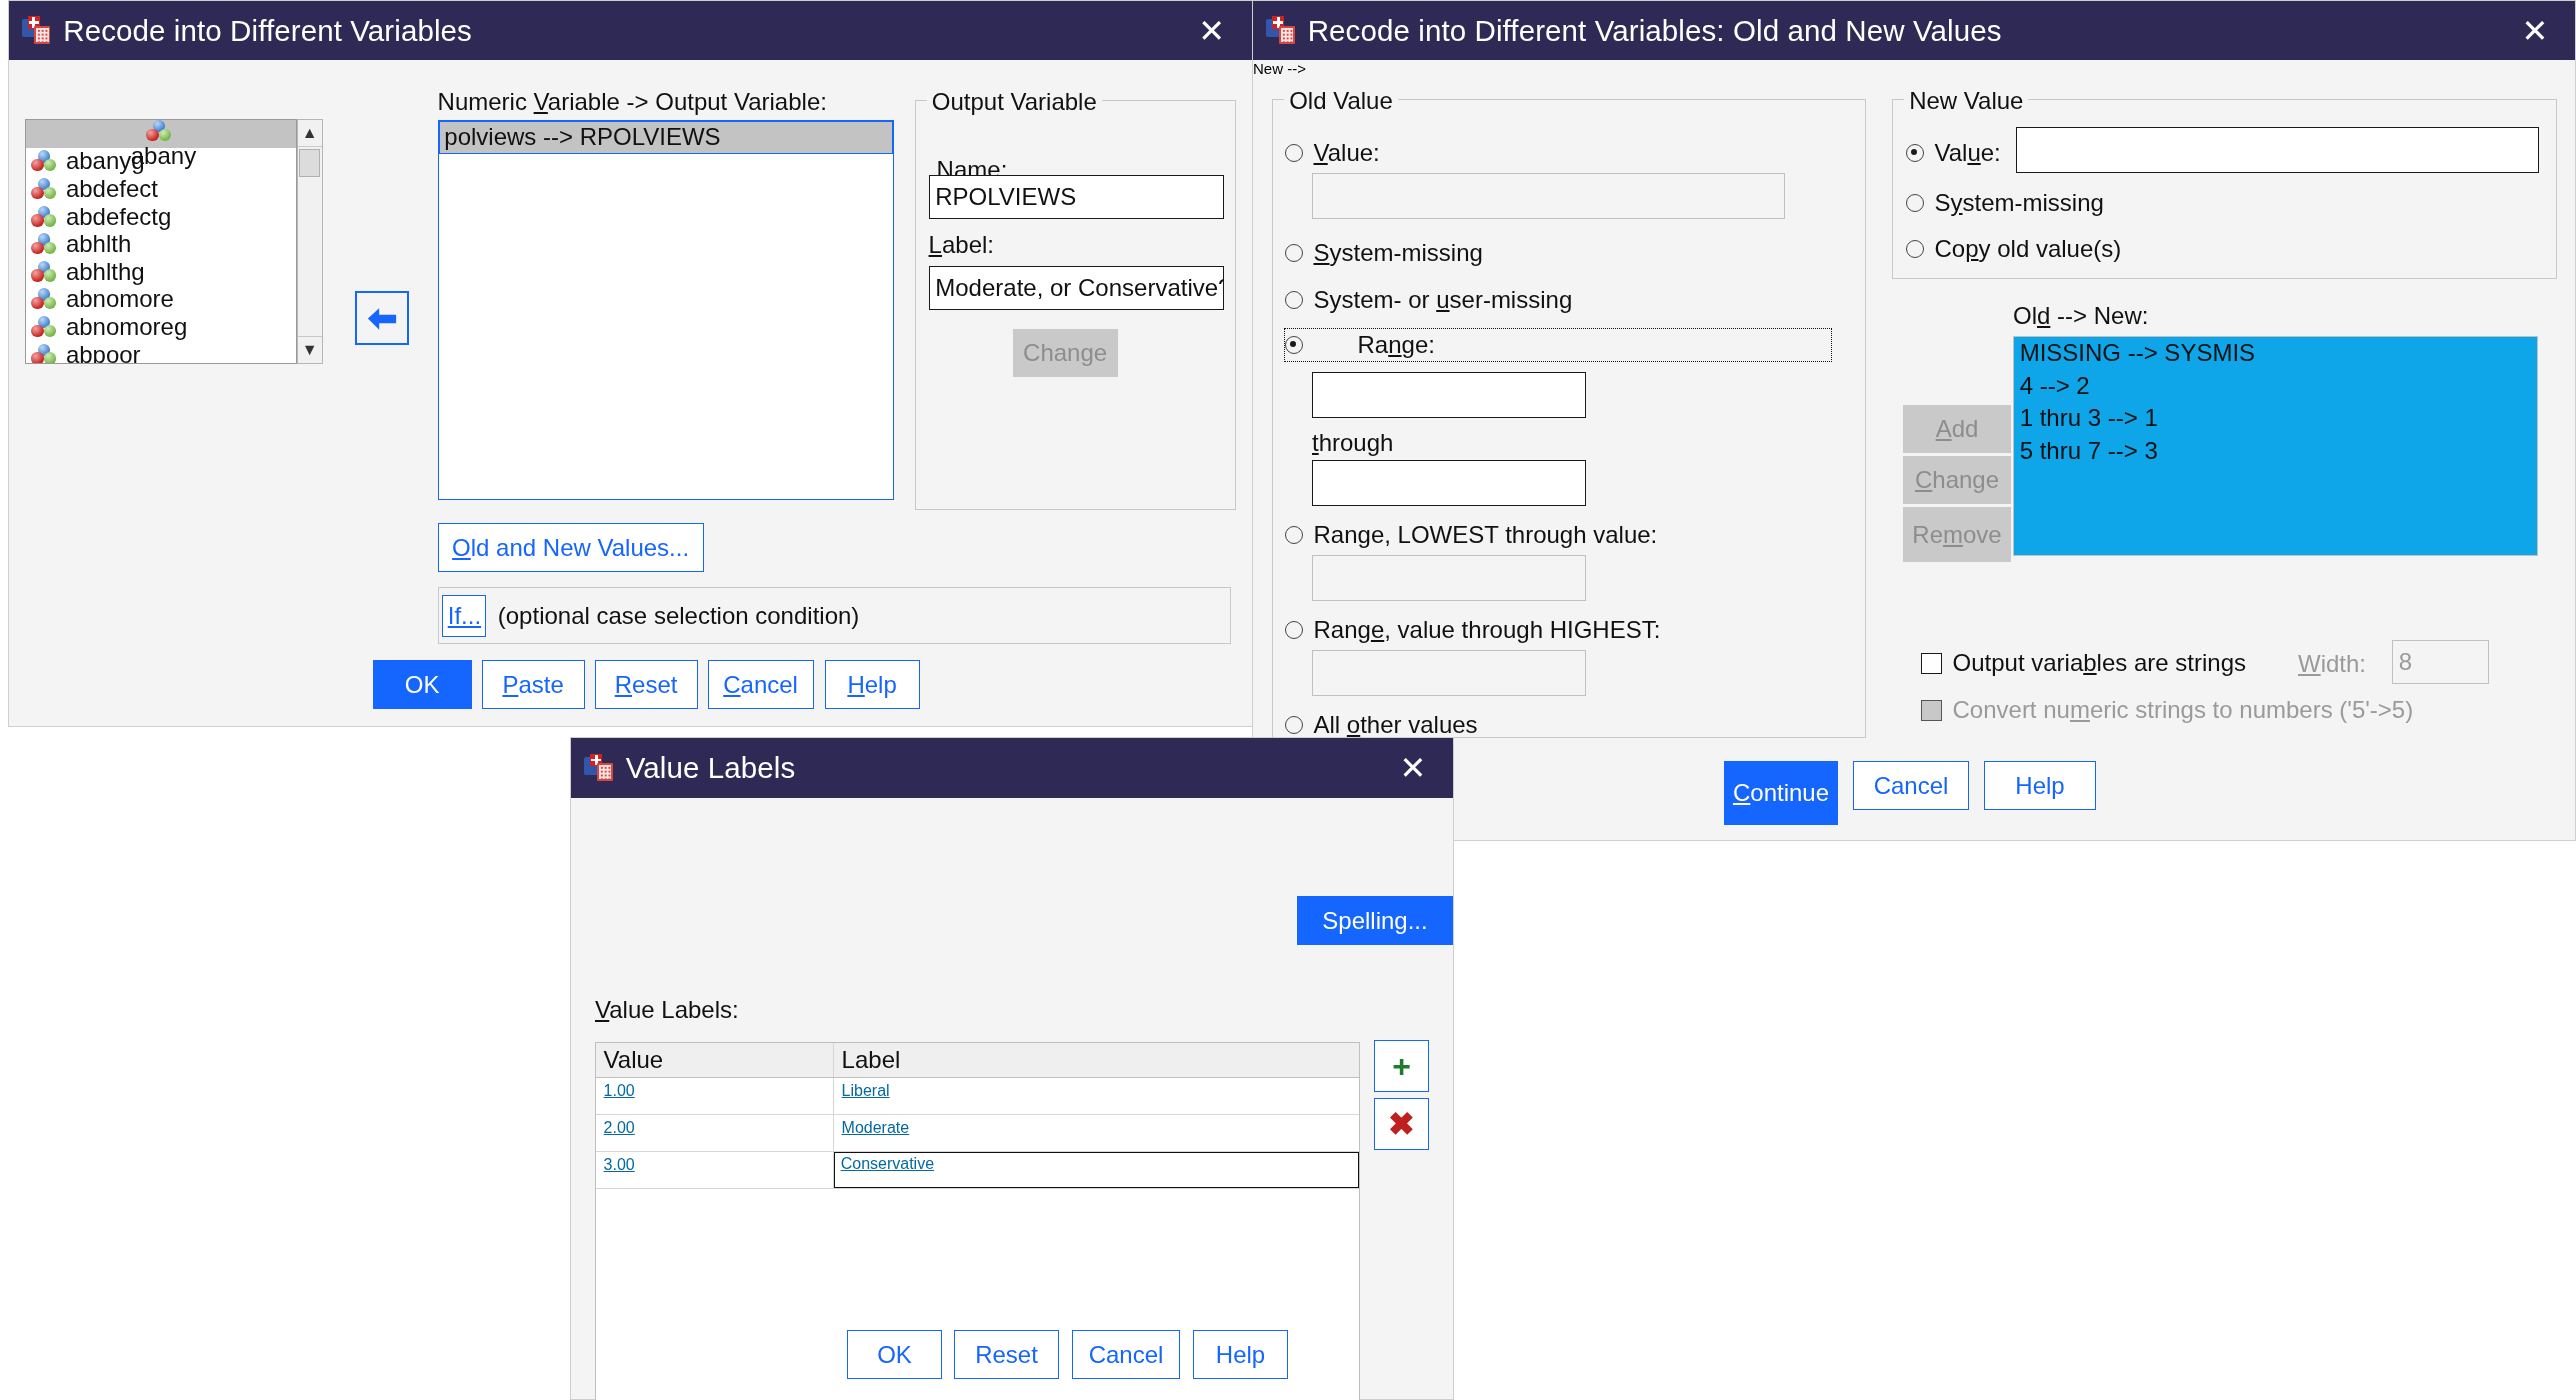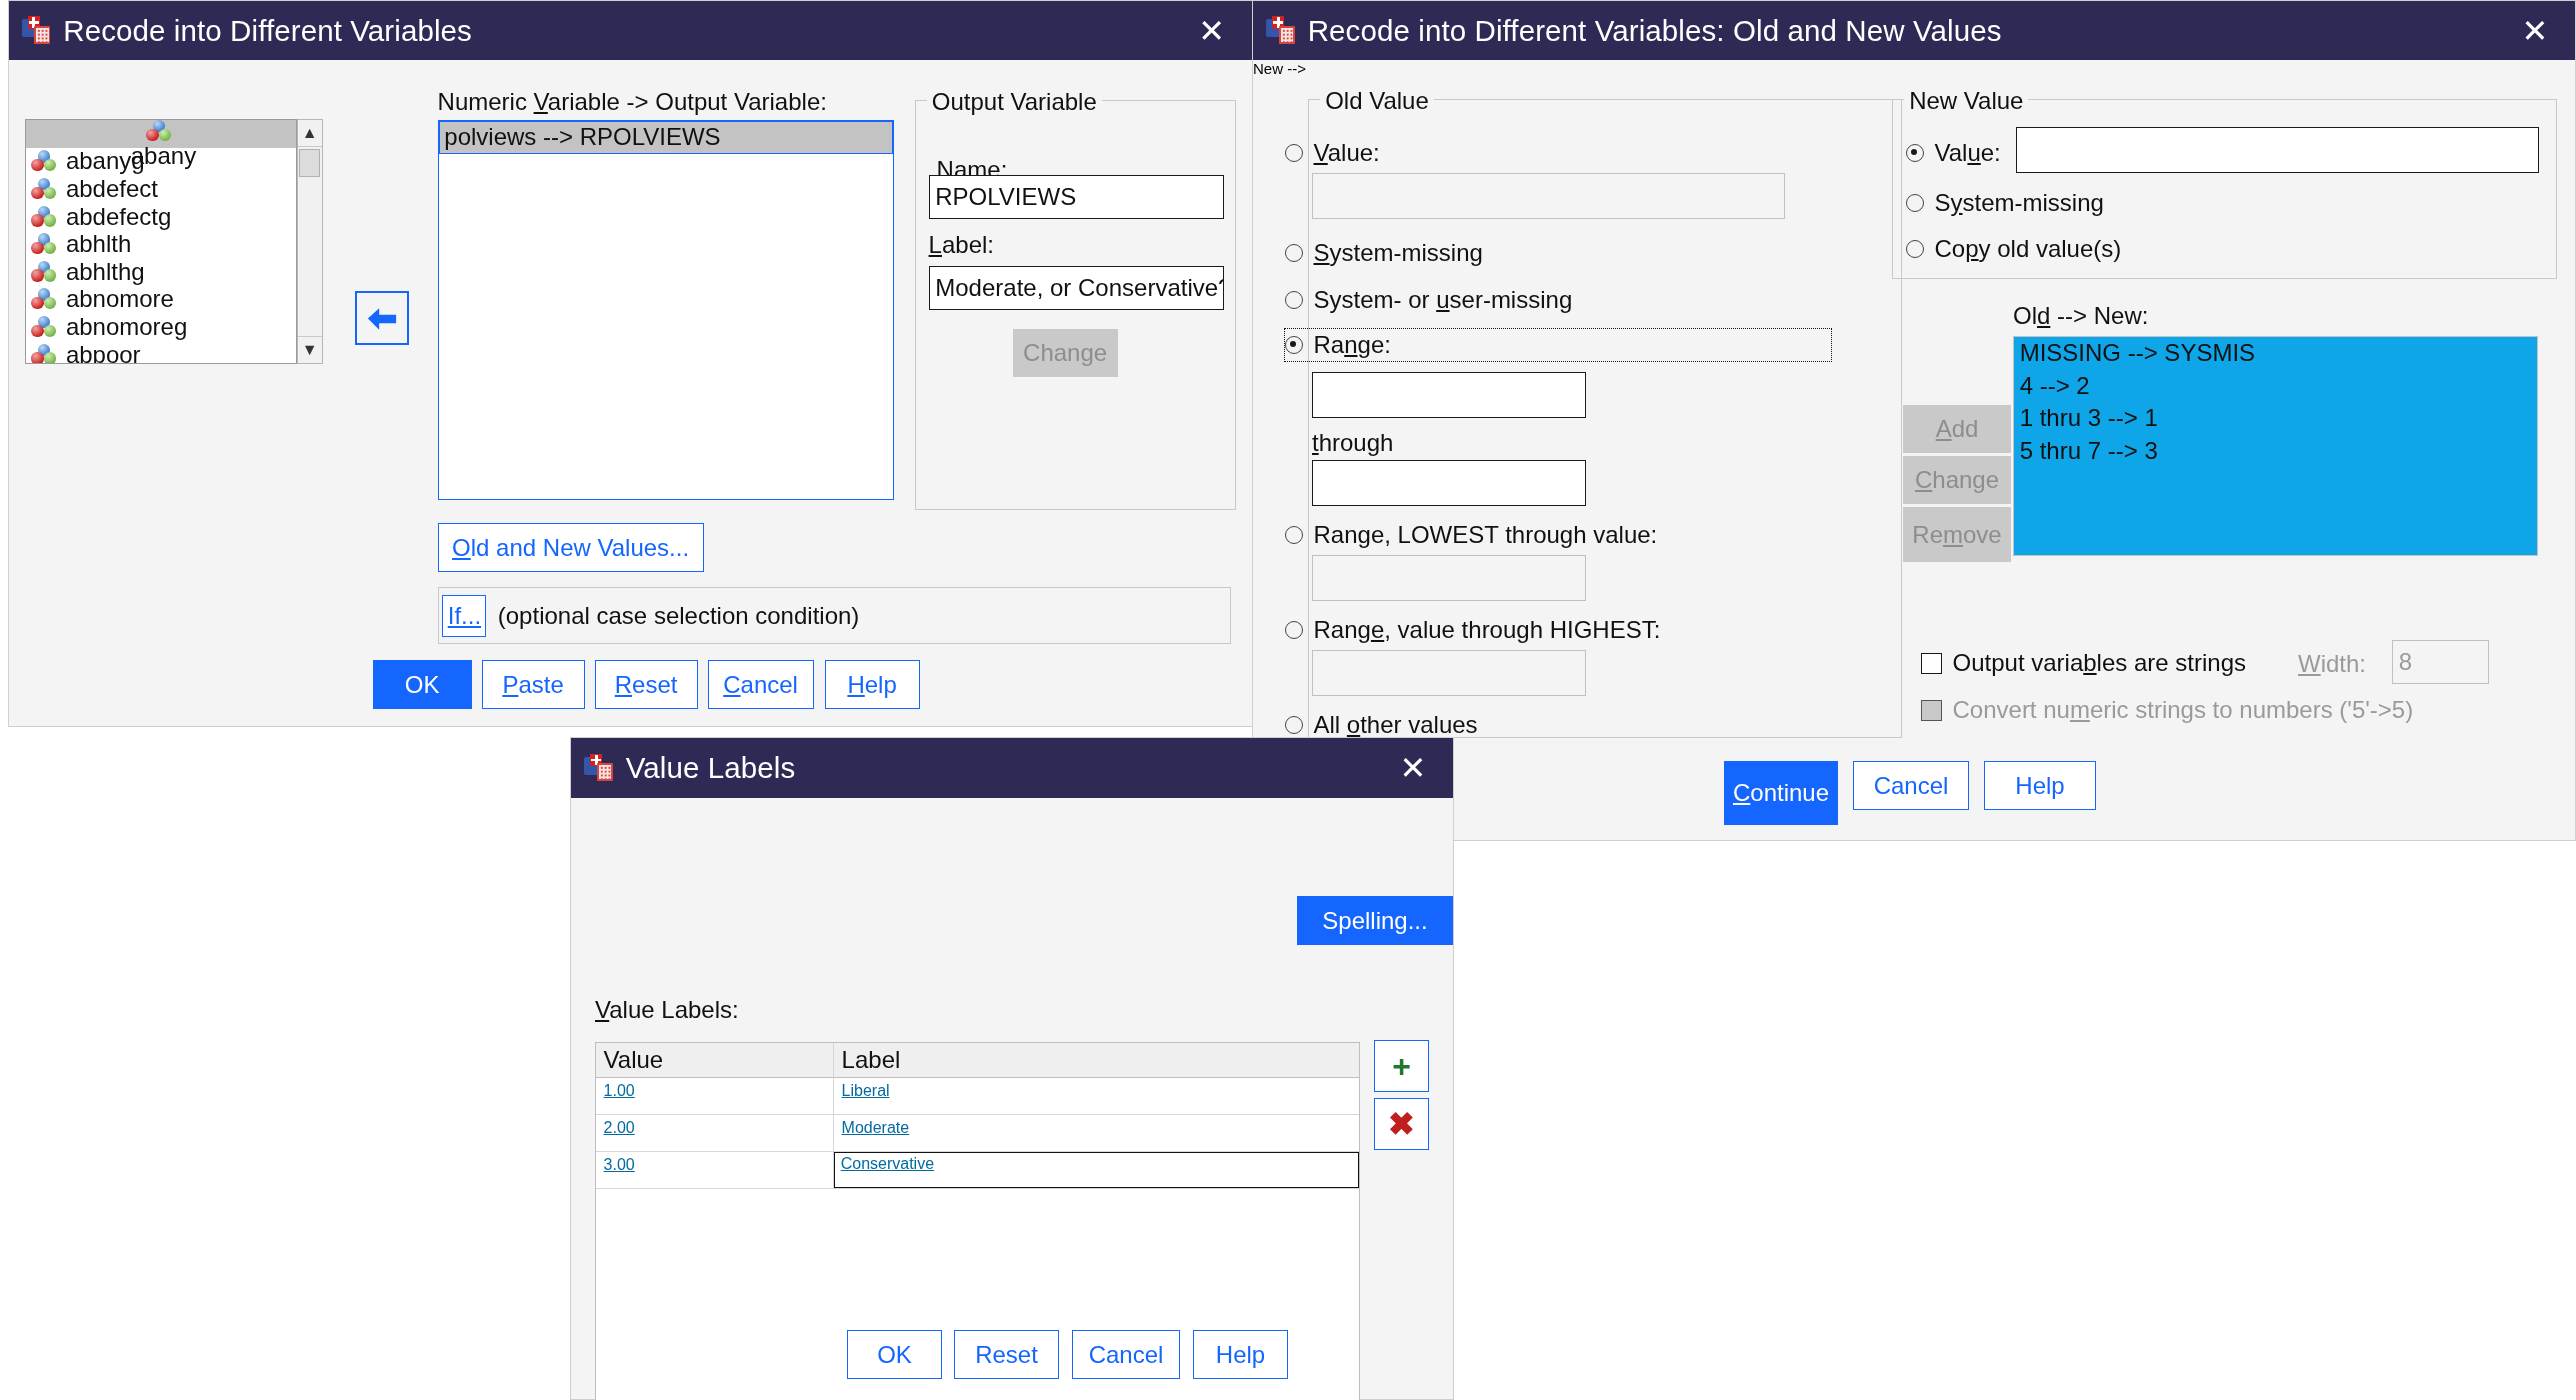--- a/index.html
+++ b/index.html
@@ -49,21 +49,21 @@
   .cbx.disabled{color:#9a9a9a;}
   .cbx.disabled .box{background:#c8c8c8;border-color:#555;}
   .btn{position:absolute;box-sizing:border-box;border:1.9px solid #1565ff;background:#fff;color:#1565ff;
     font-size:24px;display:flex;align-items:center;justify-content:center;cursor:default;white-space:nowrap;}
   .btn.primary{background:#1565ff;color:#fff;border-color:#1565ff;}
   .btn.gray{background:#c9c9c9;border:none;color:#8d8d8d;}
   .listbox{position:absolute;box-sizing:border-box;background:#fff;border:1px solid #9a9a9a;overflow:hidden;}
   .listbox.focus{border:1.9px solid #1565ff;}
   .litem{font-size:24px;color:#111;padding:1.9px 5.7px 2.9px 5.7px;white-space:nowrap;}
   .litem.sel{background:#c3c3c3;}
-  .focusdash{outline:1.9px dotted #111;outline-offset:0px;}
+  .focusdash{outline:1.9px dotted #111;outline-offset:0px;gap:44px;}
 
   
   .varlist{position:absolute;box-sizing:border-box;border:1px solid #9a9a9a;background:#fff;overflow:hidden;}
   .varrow{display:flex;align-items:center;height:27.6px;padding-left:5.7px;font-size:24px;color:#111;white-space:nowrap;}
   .varrow.sel{background:#c3c3c3;flex-direction:column;}
   .varicon{width:26px;height:22px;position:relative;flex:0 0 auto;margin-right:8.6px;}
   .varicon s{position:absolute;border-radius:50%;display:block;}
   .varicon .c-b{left:6.7px;top:0;width:12.4px;height:12.4px;background:radial-gradient(circle at 35% 30%,#bcd8f5,#3f7fd0 70%);}
   .varicon .c-r{left:0;top:8.6px;width:12.4px;height:12.4px;background:radial-gradient(circle at 35% 30%,#f3a3a3,#c4231f 70%);}
   .varicon .c-g{left:12.4px;top:8.6px;width:12.4px;height:12.4px;background:radial-gradient(circle at 35% 30%,#d2ecb2,#74b548 70%);}
@@ -247,21 +247,21 @@
         <span class="b2"></span>
         <span class="b3">
           <i></i>
         </span>
       </div>
     <div class="tb-title">Recode into Different Variables: Old and New Values</div>
     <div class="tb-close">✕</div>
   </div>
 
   
-  <div class="grp" style="left:19px;top:98px;width:594px;height:639px;margin-left:36px;">
+  <div class="grp" style="left:19px;top:98px;width:594px;height:639px;">
     <div class="grp-title">Old Value</div>
   </div>
 
   <div class="radio" style="left:32px;top:138px;">
     <span class="dot"></span>
     <span><span class="u">V</span>alue:</span>
   </div>
   <div class="tfield disabled" style="left:59px;top:172px;width:473px;height:46px;"></div>
 
   <div class="radio" style="left:32px;top:238px;">

